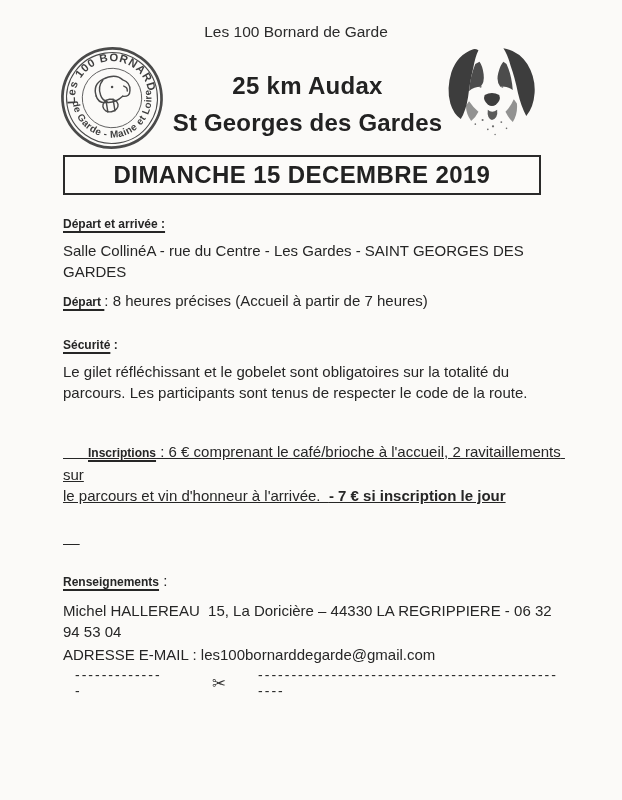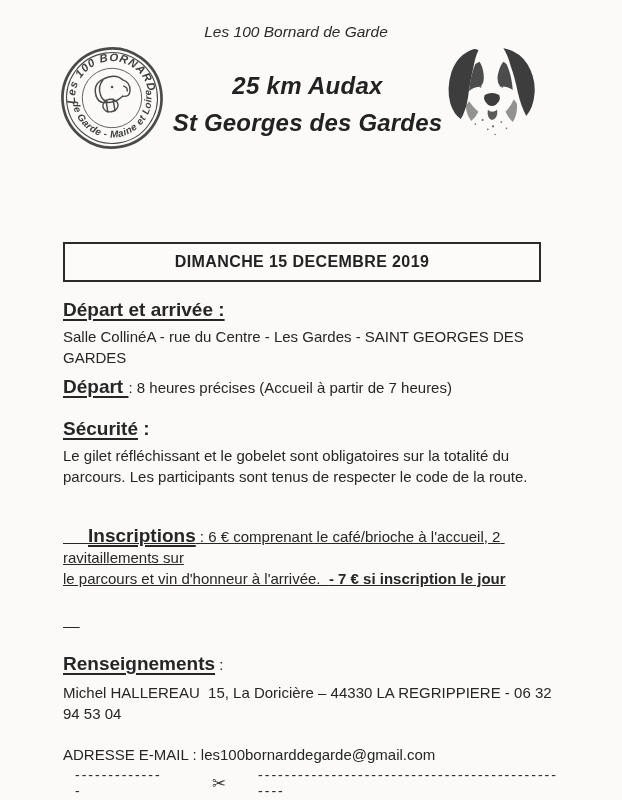--- a/index.html
+++ b/index.html
@@ -17,21 +17,21 @@
   }
   .prewrap { white-space: pre-wrap; }
   .bold { font-weight: 700; }
   .ul {
     text-decoration: underline;
     text-underline-offset: 3px;
     text-decoration-thickness: 1.5px;
   }
 
   
-  .header { position: relative; height: 242px; font-style: italic; }
+  .header { position: relative; height: 155px; }
   .org-line {
     position: absolute; top: 23px; left: 0; right: 30px;
     text-align: center; font-size: 15.5px; color: #2b2b2b;
   }
   .title-stack {
     position: absolute; top: 74px; left: 170px; width: 275px;
     text-align: center; font-weight: 700; font-size: 24px; color: #222;
     line-height: 1.0;
   }
   .title-line1 { margin-bottom: 13px; letter-spacing: 0.3px; }
@@ -39,35 +39,35 @@
   .stamp { position: absolute; left: 58px; top: 44px; }
   .dog-img { position: absolute; left: 441px; top: 40px; }
 
   
   .content { padding: 0 60px 0 63px; }
   .date-banner {
     width: 478px; height: 40px;
     border: 2px solid #2a2a2a;
     background: #fcfbf9;
     text-align: center;
-    font-size: 16px; font-weight: 700; color: #222;
+    font-size: 24px; font-weight: 700; color: #222;
     line-height: 36px; letter-spacing: 0.4px;
   }
-  .s-label { font-weight: 700; font-size: 19px; }
+  .s-label { font-weight: 700; font-size: 12px; }
   .line { line-height: 21px; }
   .mt-departarr { margin-top: 17px; }
   .mt-addr { margin-top: 5px; }
   .mt-depart { margin-top: 8px; }
   .mt-securite { margin-top: 20px; }
   .mt-p1 { margin-top: 5px; }
   .mt-p2 { margin-top: 10px; }
   .mt-inscriptions { margin-top: 17px; text-decoration: underline; }
   .mt-renseignements { margin-top: 22px; }
   .mt-contact { margin-top: 7px; }
-  .mt-email { margin-top: 20px; }
+  .mt-email { margin-top: 2px; }
 
   
   .cut-line {
     margin-top: 9px;
     display: flex; align-items: center;
     font-size: 14px; letter-spacing: 2px; color: #2e2e2e;
     height: 18px;
   }
   .dashes-left { margin-left: 12px; }
   .scissors-icon {

